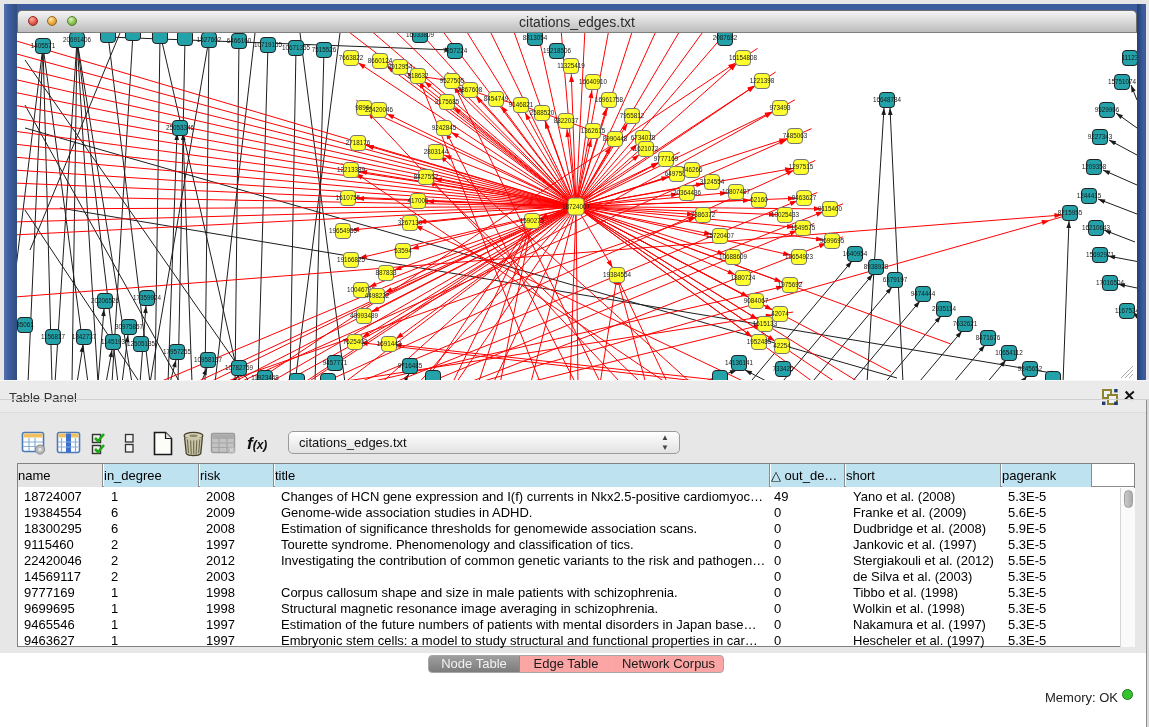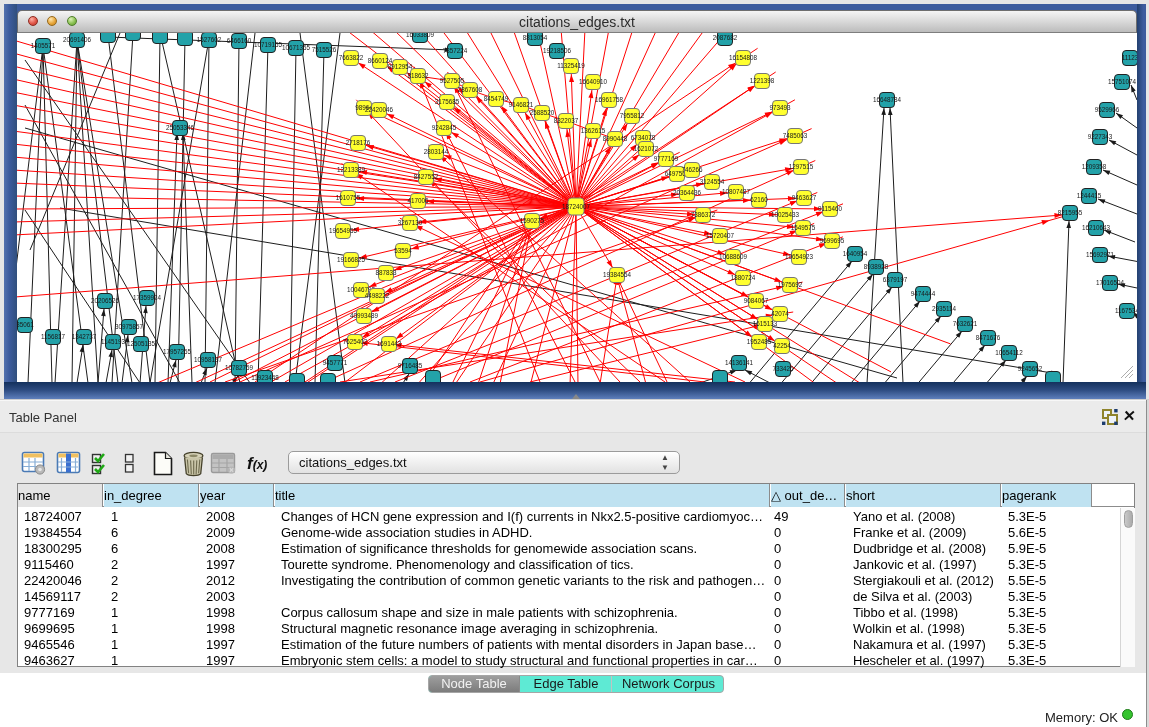--- a/index.html
+++ b/index.html
@@ -14,21 +14,21 @@
 #tbar{position:absolute;left:0;top:0;width:1120px;height:23px;
  border-radius:5px 5px 0 0;border:1px solid #6e6e6e;border-bottom:1px solid #7e7e7e;
  background:linear-gradient(#f5f5f5,#d6d6d6 55%,#bcbcbc)}
 .tl{position:absolute;top:5px;width:10px;height:10px;border-radius:50%}
 #tl1{left:10px;background:radial-gradient(circle at 35% 28%,#ffb1a6,#e1584a 55%,#b3372a);border:1.5px solid #8e2b22}
 #tl2{left:29px;background:radial-gradient(circle at 35% 28%,#ffe8b0,#e8a73c 55%,#c0801c);border:1.5px solid #96681a}
 #tl3{left:49px;background:radial-gradient(circle at 35% 28%,#dcf2b8,#8cc254 55%,#5d9a2e);border:1.5px solid #4f7e2a}
 #title{position:absolute;left:0;top:3px;width:100%;text-align:center;
  font-size:14px;color:#2c2c2c}
 #canvas{position:absolute;left:0;top:23px;width:1120px;height:349px;background:#fff;overflow:hidden}
-#panel{position:absolute;left:0;top:400px;width:1149px;height:273px;background:#e7e7e7}
+#panel{position:absolute;left:0;top:380px;width:1149px;height:273px;background:#e7e7e7}
 #pbar{position:absolute;left:0;top:0;width:100%;height:33px;background:#ebebeb;
  border-top:1px solid #f7f7f7;border-bottom:1px solid #dcdcdc}
 #pbar span{position:absolute;left:9px;top:9px;font-size:13px;color:#333}
 #flicon{position:absolute;left:1102px;top:8px}
 #xicon{position:absolute;left:1123px;top:6px;font-size:15px;font-weight:bold;color:#111;transform:skewX(-6deg)}
 .tbi{position:absolute;top:50px}
 #combo{position:absolute;left:288px;top:451px;width:392px;height:23px;border:1px solid #9b9b9b;
  border-radius:5px;background:linear-gradient(#fff,#ededed 60%,#e2e2e2);
  font-size:13px;color:#111;line-height:21px;padding-left:10px;top:51px}
 #combo .ar{position:absolute;right:10px;top:1px;font-size:8px;color:#444;line-height:10px}
@@ -36,21 +36,21 @@
  border:1px solid #828282}
 .hc{position:absolute;top:0;height:23px;background:#bfe2f1;border-right:1px solid #8c8c8c;
  font-size:13px;color:#000;text-align:left;line-height:23px}
 #table .hrow{position:absolute;left:0;top:0;width:1116px;height:23px;border-bottom:1px solid #8c8c8c}
 .row{position:absolute;left:0;width:1118px;height:16px;font-size:13px;color:#000}
 .row span{position:absolute;top:1px;white-space:nowrap}
 #vsb{position:absolute;left:1102px;top:24px;width:15px;height:159px;background:#fafafa;border-left:1px solid #d5d5d5}
 #vsb .th{position:absolute;left:3px;top:2px;width:9px;height:18px;border-radius:5px;
  background:linear-gradient(90deg,#c9c9c9,#ababab);border:1px solid #9e9e9e}
 #seg{position:absolute;left:428px;top:275px;width:296px;height:18px;border:1px solid #a6a6a6;
- border-radius:4px;background:#5eead4;font-size:13px}
+ border-radius:4px;background:#fca5a5;font-size:13px}
 #seg div{position:absolute;top:0;height:16px;line-height:16px;text-align:center;color:#1a1a1a}
 #seg .sel{left:0;width:91px;background:linear-gradient(#9e9e9e,#7c7c7c);color:#f2f2f2;
  border-radius:3px 0 0 3px;border-right:1px solid #8a8a8a}
 #mem{position:absolute;right:31px;top:310px;font-size:13px;color:#222}
 #memdot{position:absolute;right:16px;top:309px;width:11px;height:11px;border-radius:50%;
  background:#35c42f;border:1px solid #1f7a1a}
 #rline{position:absolute;left:1146px;top:400px;width:1px;height:327px;background:#8d8d8d}
 #rpad{position:absolute;left:1147px;top:400px;width:2px;height:327px;background:#d9d9d9}
 #split{position:absolute;left:0;top:399px;width:1149px;height:1px;background:#cfcfcf}
 #grip{position:absolute;left:572px;top:394px;width:0;height:0;
@@ -760,21 +760,21 @@
 <path d="M2 13h22M2 17.5h22M9 9v13M17 9v13" stroke="#a5a5a5" stroke-width="1.2" fill="none"></path>
 <circle cx="21.5" cy="20" r="3.6" fill="#b5b5b5"></circle>
 <path d="M19.8 18.3l3.4 3.4M23.2 18.3l-3.4 3.4" stroke="#d8d8d8" stroke-width="1.3"></path>
       </svg></div>
  <div id="fx">f<i>(x)</i></div>
  <div id="combo">citations_edges.txt<span class="ar">▲<br>▼</span></div>
  <div id="table">
   <div class="hrow">
    <div class="hc" style="left:0;width:85px;background:#e4e4e4">name</div>
    <div class="hc" style="left:86px;width:95px">in_degree</div>
-   <div class="hc" style="left:182px;width:74px">year</div>
+   <div class="hc" style="left:182px;width:74px">risk</div>
    <div class="hc" style="left:257px;width:495px">title</div>
    <div class="hc" style="left:753px;width:74px">△ out_de…</div>
    <div class="hc" style="left:828px;width:155px">short</div>
    <div class="hc" style="left:984px;width:90px">pagerank</div>
   </div>
   <div class="row" style="top:24px">
         <span style="left:6px">18724007</span>
         <span style="left:93px">1</span>
         <span style="left:188px">2008</span>
         <span style="left:263px">Changes of HCN gene expression and I(f) currents in Nkx2.5-positive cardiomyoc…</span>

